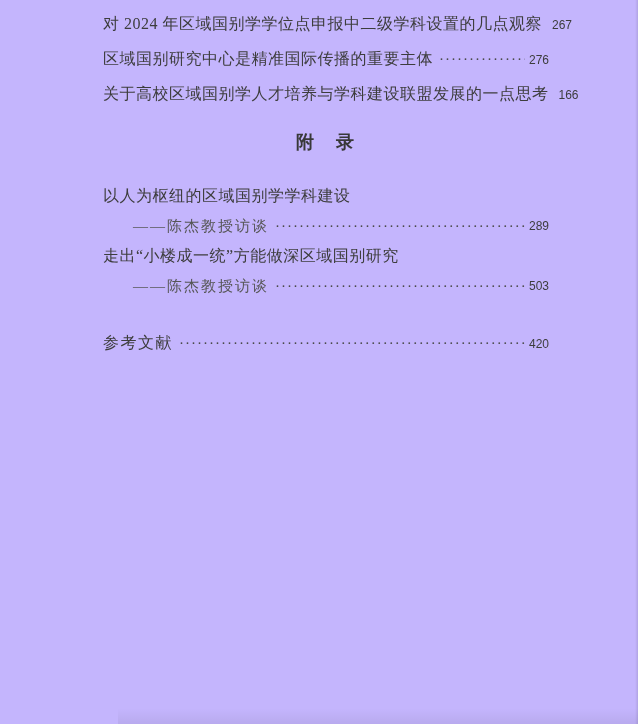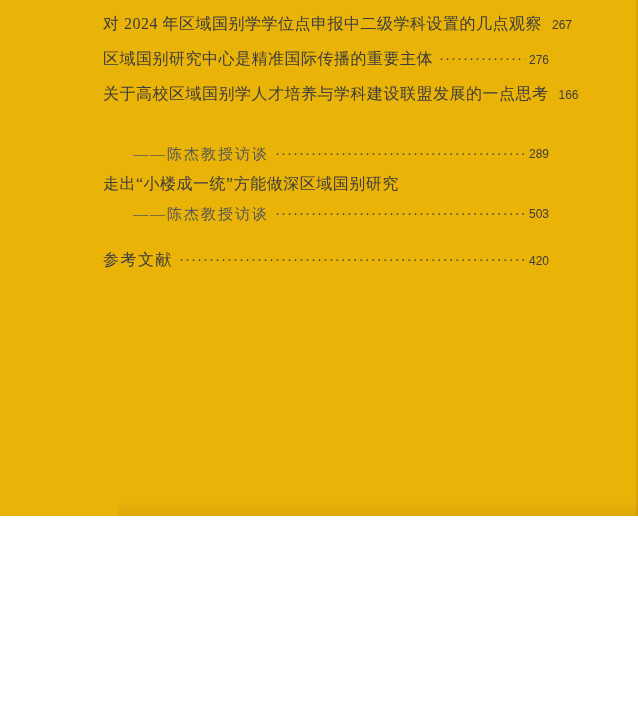--- a/index.html
+++ b/index.html
@@ -3,22 +3,22 @@
 <meta charset="utf-8">
 <style>
   html, body {
     margin: 0;
     padding: 0;
     background: #ffffff;
   }
   .page {
     position: relative;
     width: 638px;
-    height: 516px;
-    background: #eab308;
+    height: 724px;
+    background: #c4b5fd;
     overflow: hidden;
     font-family: "Liberation Serif", "DejaVu Serif", serif;
     color: #3d3d3d;
   }
   .content {
     position: absolute;
     left: 103px;
     top: 0;
     width: 446px;
   }
@@ -73,21 +73,21 @@
     line-height: 30px;
     padding-left: 30px;
     align-items: center;
   }
   .toc-line.sub .t {
     color: #565656;
     letter-spacing: 2px;
     font-size: 15px;
   }
   .toc-line.refs {
-    margin-top: 16px;
+    margin-top: 27px;
     line-height: 30px;
   }
   .toc-line.refs .t {
     letter-spacing: 1.5px;
   }
   .edge-right {
     position: absolute;
     top: 0;
     right: 0;
     width: 3px;
@@ -120,22 +120,24 @@
         <span class="leader">························································································································</span>
         <span class="pg">276</span>
       </div>
       <div class="toc-line">
         <span class="t">关于高校区域国别学人才培养与学科建设联盟发展的一点思考</span>
         <span class="leader">························································································································</span>
         <span class="pg">166</span>
       </div>
     </div>
 
+    <div class="section-heading">附　录</div>
 
     <div class="appendix">
+      <div class="title-line">以人为枢纽的区域国别学学科建设</div>
       <div class="toc-line sub">
         <span class="t">——陈杰教授访谈</span>
         <span class="leader">························································································································</span>
         <span class="pg">289</span>
       </div>
 
       <div class="title-line">走出“小楼成一统”方能做深区域国别研究</div>
       <div class="toc-line sub">
         <span class="t">——陈杰教授访谈</span>
         <span class="leader">························································································································</span>

